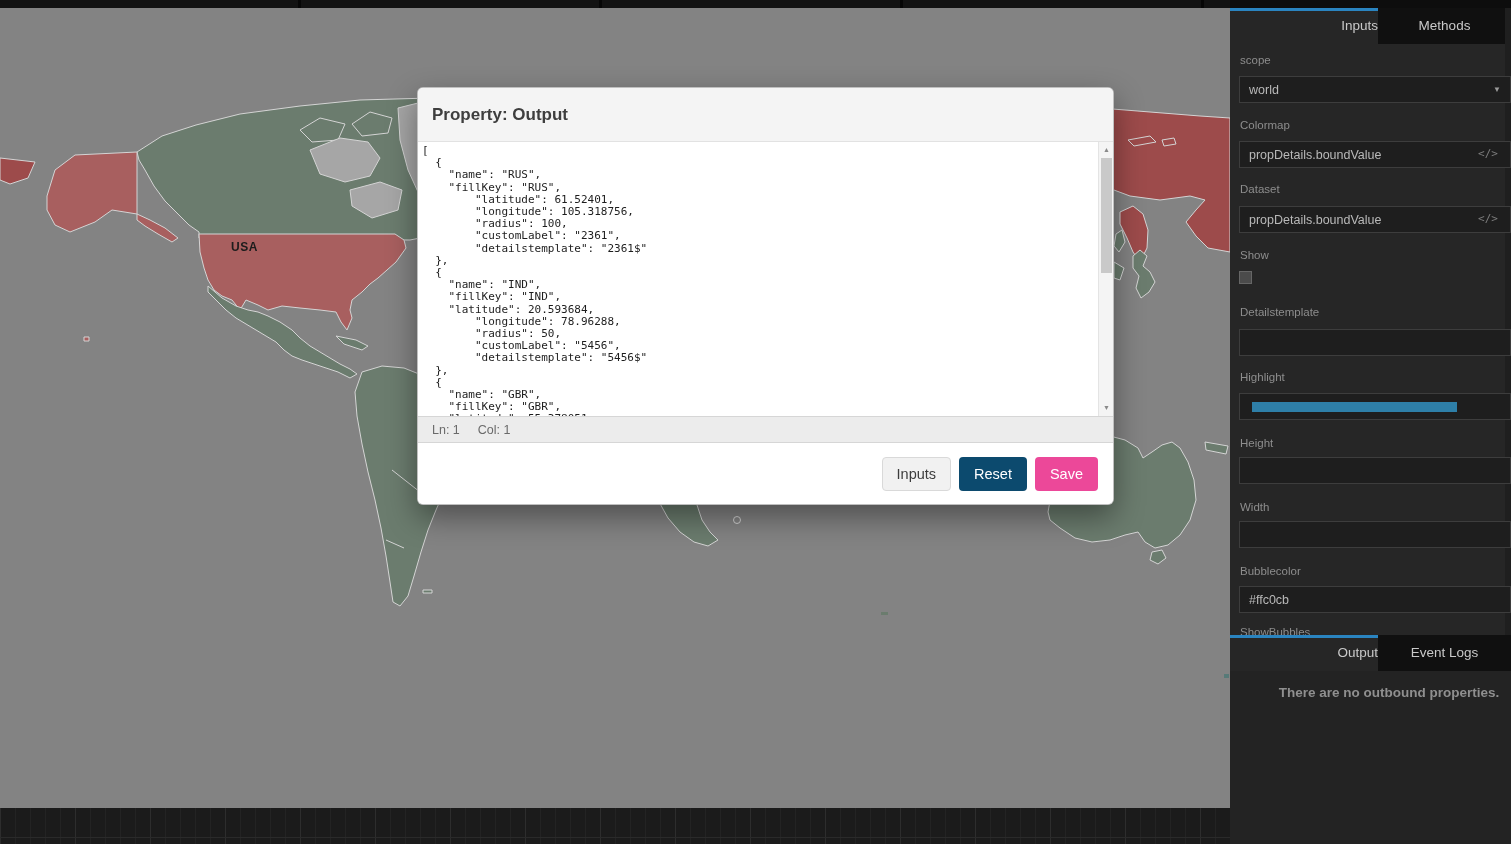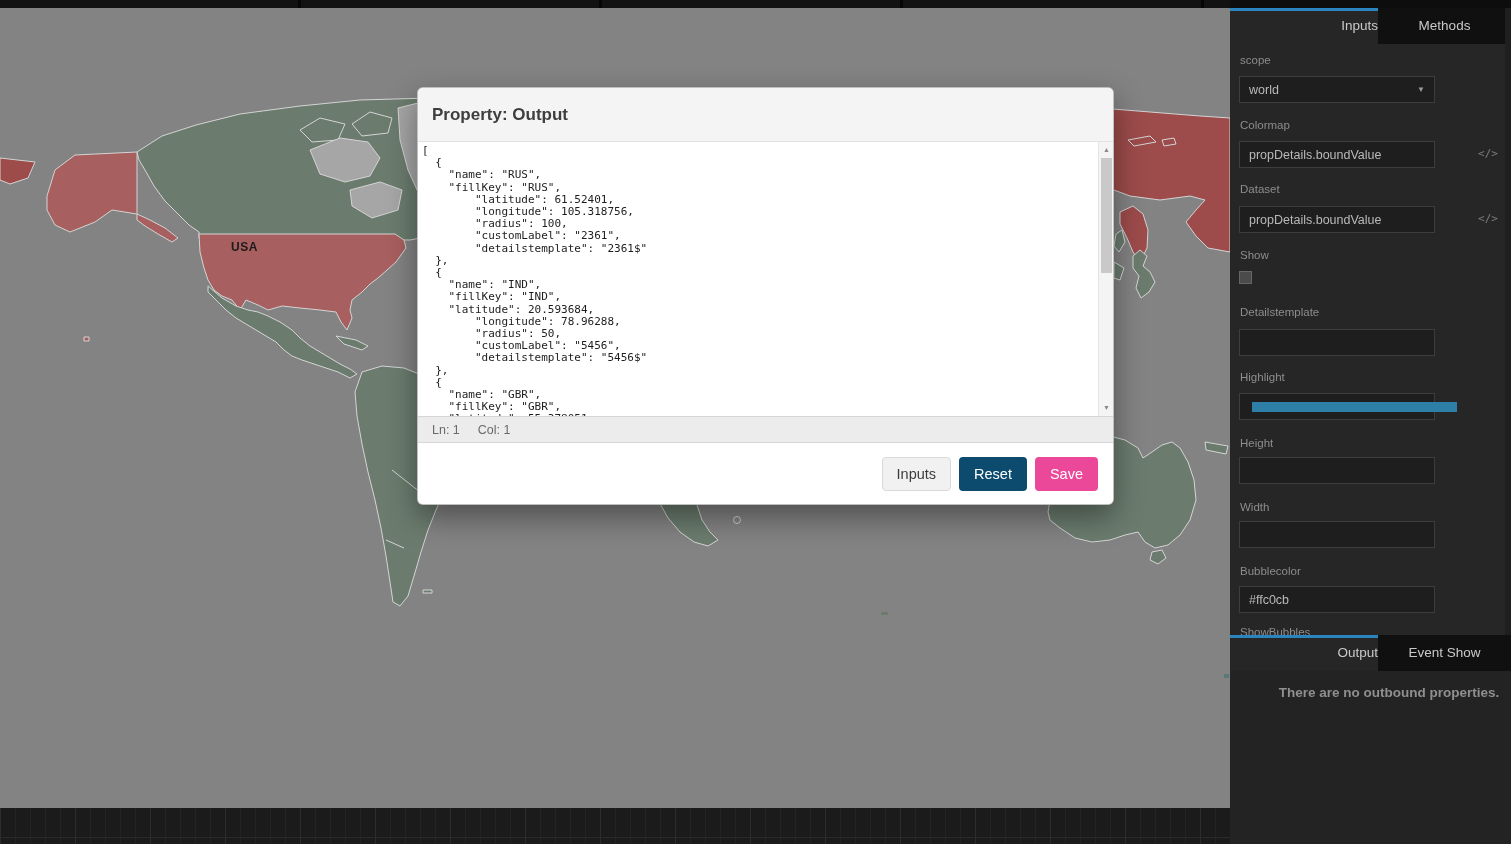--- a/index.html
+++ b/index.html
@@ -54,21 +54,21 @@
   .sidebar { position:absolute; left:1230px; top:0; width:281px; height:844px;
              background:#262626; overflow:hidden; }
   .side-topband { position:absolute; left:0; top:0; width:100%; height:8px; background:#0d0d0d; }
   .tabs { position:absolute; left:0; top:8px; width:100%; height:36px; display:flex; }
   .tab { height:36px; line-height:35px; text-align:center; font-size:13.5px; color:#c9c9c9; cursor:pointer; }
   .tab.active { background:#262626; box-shadow:inset 0 3px 0 #2a84c0; }
   .tab.inactive { background:#101010; }
   .tab.t1 { width:148px;text-align:right; } .tab.t2 { width:133px; }
 
   .field-label { position:absolute; left:10px; font-size:11.5px; color:#8d8d8d; }
-  .control { position:absolute; left:9px; width:196px; height:27px; background:#1e1e1e;
+  .control { position:absolute; left:9px; width:272px; height:27px; background:#1e1e1e;
              border:1px solid #3d3d3d; color:#b9b9b9; font-size:12.5px; font-family:inherit;
              padding:0 9px; outline:none; }
   .select { display:flex; align-items:center; justify-content:space-between; cursor:pointer; }
   .select .caret { font-size:8px; color:#9a9a9a; }
   .code-icon { position:absolute; left:247px; width:22px; text-align:center; color:#7d7d7d;
                font-size:11px; font-family:"DejaVu Sans Mono", monospace; cursor:pointer; }
   .checkbox { position:absolute; left:9px; width:13px; height:13px; background:#4b4b4b;
               border:1px solid #666; cursor:pointer; }
   .swatch { position:absolute; left:12px; top:8px; width:205px; height:10px; }
   .side-scroll { position:absolute; right:0; top:8px; width:6px; height:627px; background:#1f1f1f; }
@@ -217,17 +217,17 @@
   <input class="control" style="top: 521px;" value="">
 
   <div class="field-label" style="top:565px">Bubblecolor</div>
   <input class="control" style="top: 586px;" value="#ffc0cb">
 
   <div class="field-label" style="top:626px">ShowBubbles</div>
 
   <div class="output-panel">
     <div class="tabs">
       <div class="tab t1 active">Output</div>
-      <div class="tab t2 inactive">Event Show</div>
+      <div class="tab t2 inactive">Event Logs</div>
     </div>
     <div class="empty-text">There are no outbound properties.</div>
   </div>
 </div>
 
 </body></html>

